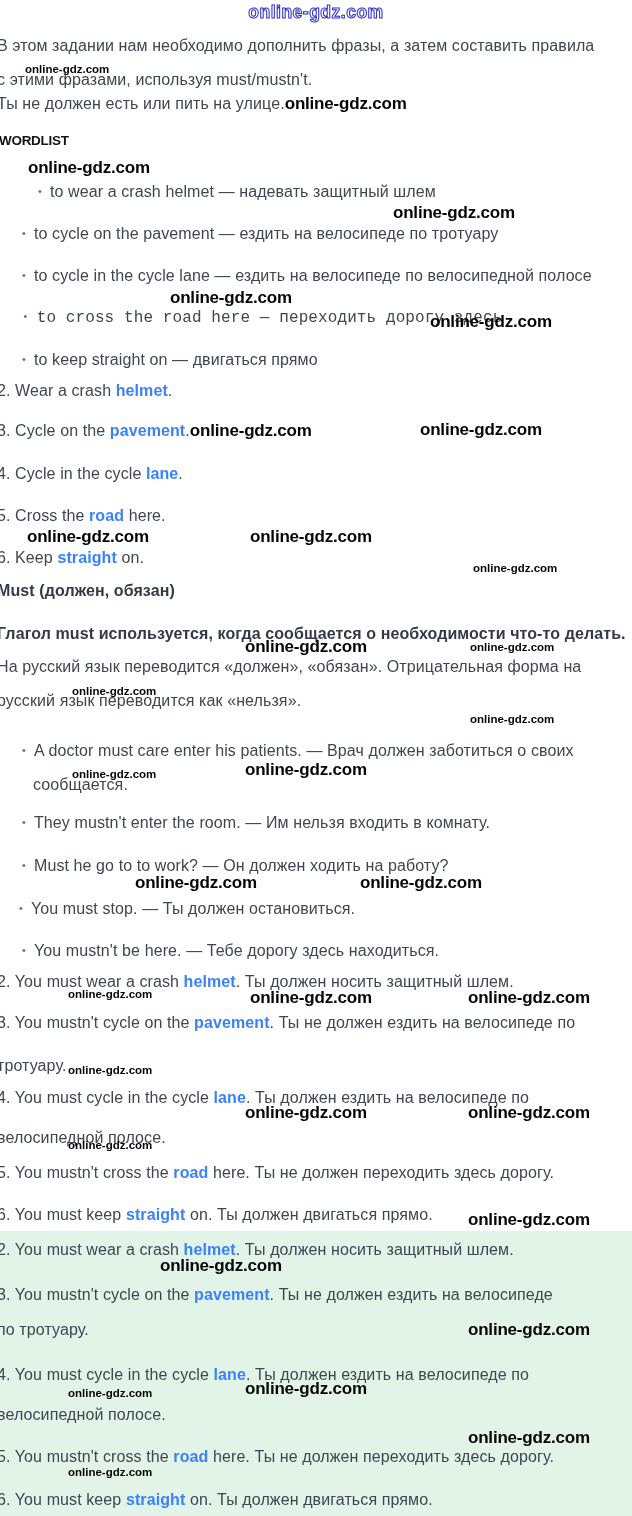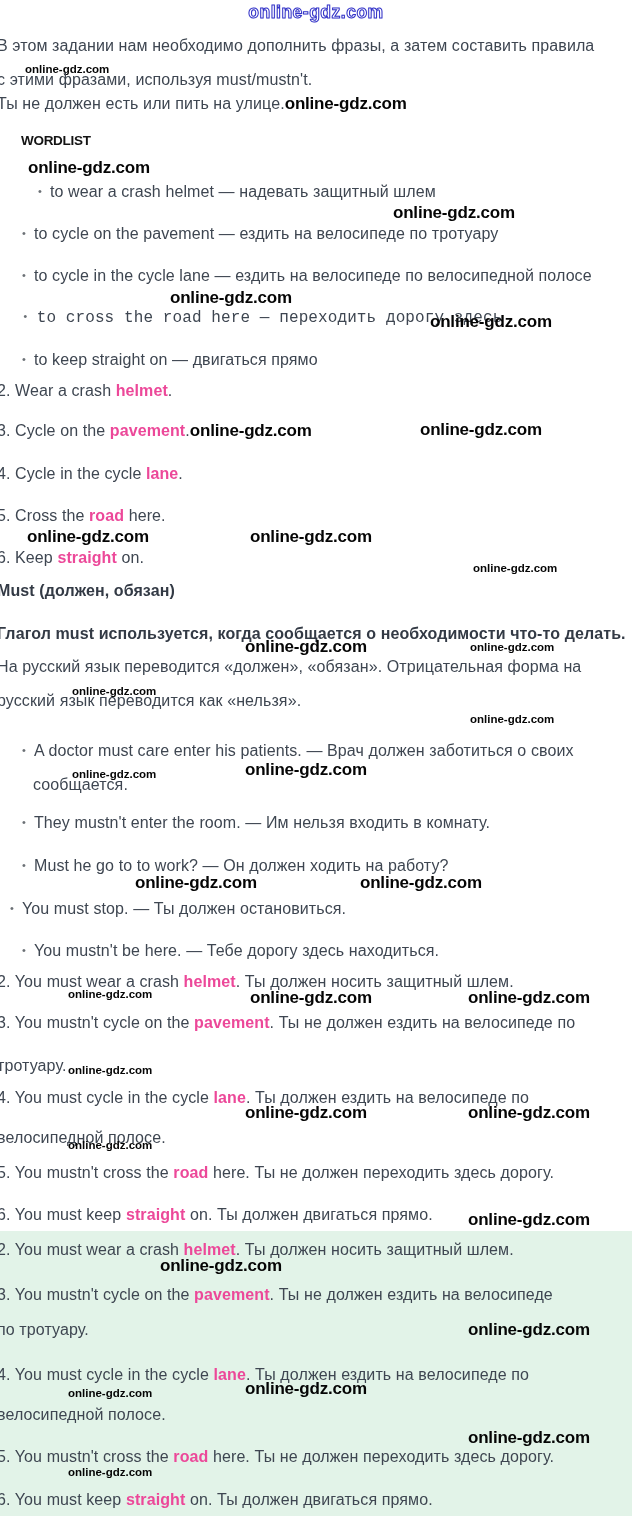--- a/index.html
+++ b/index.html
@@ -4,21 +4,21 @@
 <style>
   html,body{margin:0;padding:0;background:#fff;}
   .page{
     position:relative;width:632px;height:1516px;overflow:hidden;background:#ffffff;
     font-family:"Liberation Sans","DejaVu Sans",sans-serif;
   }
   .green-band{position:absolute;left:0;width:632px;background:#e2f3e8;}
   .blk{position:absolute;white-space:nowrap;line-height:20px;}
   .para,.bullet{font-size:16px;letter-spacing:.1px;color:#3e4651;}
   .para-b{font-size:16px;letter-spacing:.1px;color:#333a45;font-weight:700;}
-  .b{font-weight:700;color:#ec4899;}
+  .b{font-weight:700;color:#3b82f6;}
   .bullet .dot{display:inline-block;font-size:11px;color:#6b7075;margin-right:8px;vertical-align:2px;}
   .heading-sm{font-size:13.5px;font-weight:700;letter-spacing:-.3px;color:#141414;}
   .wm-lg{font-size:17px;font-weight:700;color:#050505;letter-spacing:-.2px;}
   .wm-sm{font-size:11.5px;font-weight:700;color:#050505;}
   .wm-inline{font-size:17px;font-weight:700;color:#050505;letter-spacing:-.2px;}
   .logo{
     font-size:17.5px;font-weight:700;letter-spacing:.5px;text-align:center;
     color:#ffffff;-webkit-text-stroke:1px #3434c8;text-shadow:0 0 1px #3434c8;
   }
 </style>
@@ -26,21 +26,21 @@
 <body>
 
 <div class="page">
   <div class="green-band" style="top: 1231px; height: 285px; background: rgb(226, 243, 232);"></div>
   <div id="blocks">
       <div class="blk logo" style="top: 2px; left: 0px; right: 0px;">online-gdz.com</div>
       <div class="blk para" style="top: 36px; left: -3px;"><span>В этом задании нам необходимо дополнить фразы, а затем составить правила</span></div>
       <div class="blk wm-sm" style="top: 59px; left: 25px;">online-gdz.com</div>
       <div class="blk para" style="top: 70px; left: -3px;"><span>с этими фразами, используя must/mustn't.</span></div>
       <div class="blk para" style="top: 94px; left: -3px;"><span>Ты не должен есть или пить на улице.</span><span class="wm-inline">online-gdz.com</span></div>
-      <div class="blk heading-sm" style="top: 131px; left: -1px; margin-left: 22px;"><span>WORDLIST</span></div>
+      <div class="blk heading-sm" style="top: 131px; left: -1px;"><span>WORDLIST</span></div>
       <div class="blk wm-lg" style="top: 158px; left: 28px;">online-gdz.com</div>
       <div class="blk bullet" style="top: 181px; left: 38px;"><span class="dot">•</span><span>to wear a crash helmet — надевать защитный шлем</span></div>
       <div class="blk wm-lg" style="top: 203px; left: 393px;">online-gdz.com</div>
       <div class="blk bullet" style="top: 223px; left: 22px;"><span class="dot">•</span><span>to cycle on the pavement — ездить на велосипеде по тротуару</span></div>
       <div class="blk bullet" style="top: 265px; left: 22px;"><span class="dot">•</span><span>to cycle in the cycle lane — ездить на велосипеде по велосипедной полосе</span></div>
       <div class="blk wm-lg" style="top: 288px; left: 170px;">online-gdz.com</div>
       <div class="blk bullet" style="top: 307px; left: 22px; font-family: Liberation Mono, monospace;"><span class="dot">•</span><span>to cross the road here — переходить дорогу здесь</span></div>
       <div class="blk wm-lg" style="top: 312px; left: 430px;">online-gdz.com</div>
       <div class="blk bullet" style="top: 349px; left: 22px;"><span class="dot">•</span><span>to keep straight on — двигаться прямо</span></div>
       <div class="blk para" style="top: 381px; left: -3px;"><span>2. Wear a crash </span><span class="b">helmet</span><span>.</span></div>
@@ -61,21 +61,21 @@
       <div class="blk para" style="top: 691px; left: -3px;"><span>русский язык переводится как «нельзя».</span></div>
       <div class="blk wm-sm" style="top: 709px; left: 470px;">online-gdz.com</div>
       <div class="blk bullet" style="top: 740px; left: 22px;"><span class="dot">•</span><span>A doctor must care enter his patients. — Врач должен заботиться о своих</span></div>
       <div class="blk wm-sm" style="top: 764px; left: 72px;">online-gdz.com</div>
       <div class="blk wm-lg" style="top: 760px; left: 245px;">online-gdz.com</div>
       <div class="blk para" style="top: 775px; left: 33px;"><span>сообщается.</span></div>
       <div class="blk bullet" style="top: 812px; left: 22px;"><span class="dot">•</span><span>They mustn't enter the room. — Им нельзя входить в комнату.</span></div>
       <div class="blk bullet" style="top: 855px; left: 22px;"><span class="dot">•</span><span>Must he go to to work? — Он должен ходить на работу?</span></div>
       <div class="blk wm-lg" style="top: 873px; left: 135px;">online-gdz.com</div>
       <div class="blk wm-lg" style="top: 873px; left: 360px;">online-gdz.com</div>
-      <div class="blk bullet" style="top: 898px; left: 10px; text-align: center;"><span class="dot">•</span><span>You must stop. — Ты должен остановиться.</span></div>
+      <div class="blk bullet" style="top: 898px; left: 19px; text-align: center;"><span class="dot">•</span><span>You must stop. — Ты должен остановиться.</span></div>
       <div class="blk bullet" style="top: 940px; left: 22px;"><span class="dot">•</span><span>You mustn't be here. — Тебе дорогу здесь находиться.</span></div>
       <div class="blk para" style="top: 972px; left: -3px;"><span>2. You must wear a crash </span><span class="b">helmet</span><span>. Ты должен носить защитный шлем.</span></div>
       <div class="blk wm-sm" style="top: 984px; left: 68px;">online-gdz.com</div>
       <div class="blk wm-lg" style="top: 988px; left: 250px;">online-gdz.com</div>
       <div class="blk wm-lg" style="top: 988px; left: 468px;">online-gdz.com</div>
       <div class="blk para" style="top: 1013px; left: -3px;"><span>3. You mustn't cycle on the </span><span class="b">pavement</span><span>. Ты не должен ездить на велосипеде по</span></div>
       <div class="blk para" style="top: 1056px; left: -3px;"><span>тротуару.</span></div>
       <div class="blk wm-sm" style="top: 1060px; left: 68px;">online-gdz.com</div>
       <div class="blk para" style="top: 1088px; left: -3px;"><span>4. You must cycle in the cycle </span><span class="b">lane</span><span>. Ты должен ездить на велосипеде по</span></div>
       <div class="blk wm-lg" style="top: 1103px; left: 245px;">online-gdz.com</div>

